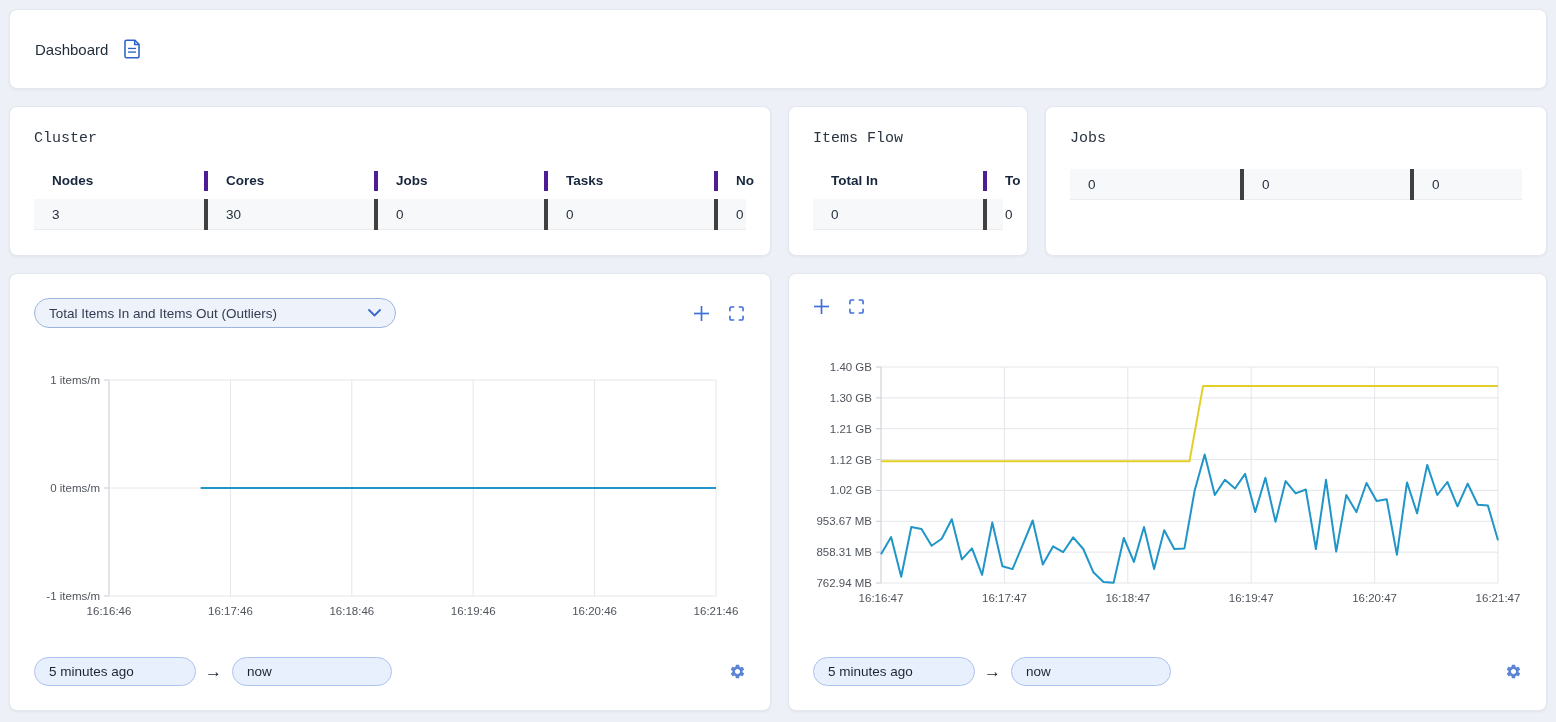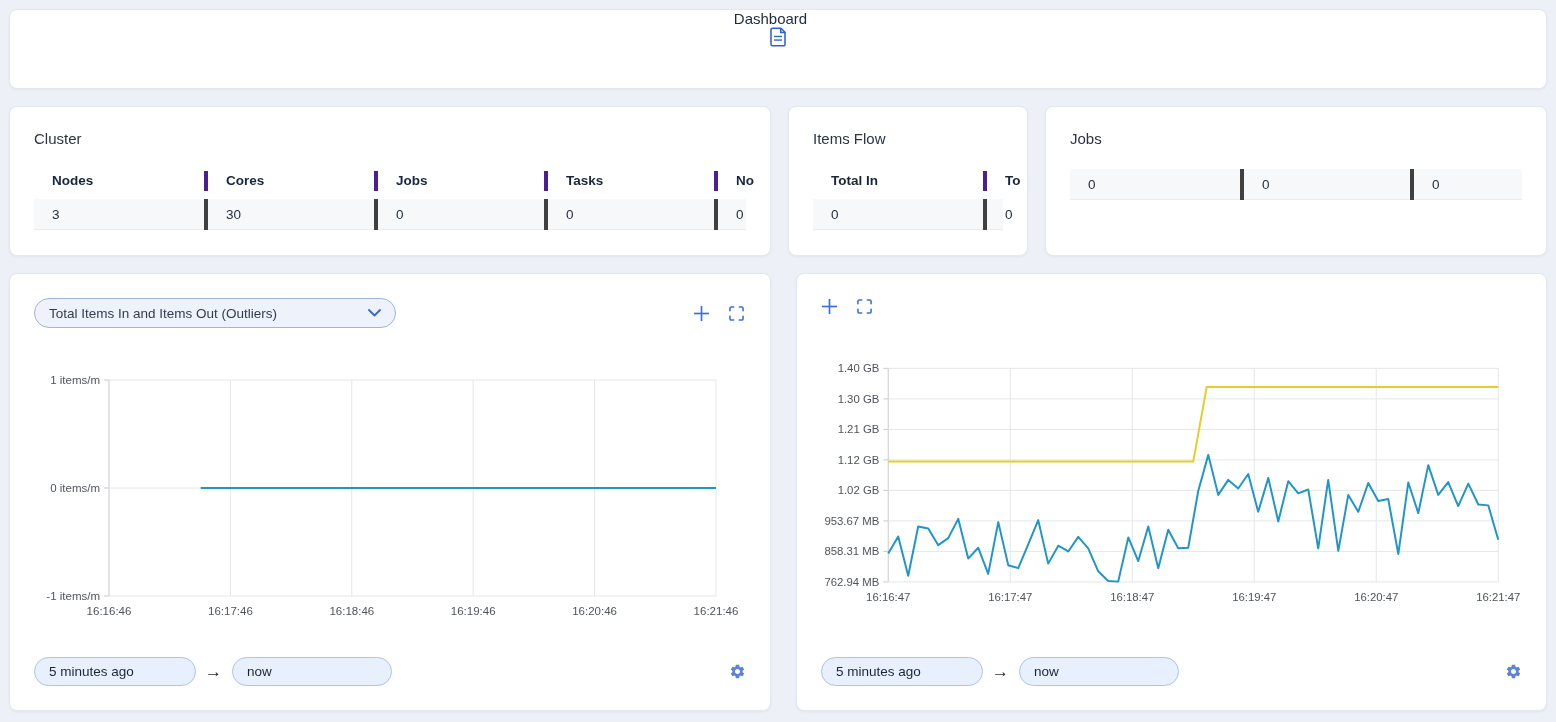--- a/index.html
+++ b/index.html
@@ -10,47 +10,46 @@
     font-family:"Liberation Sans", sans-serif;
     color:#1f2b3a;
     overflow:hidden;
   }
   .page { padding:9px; }
   .card {
     background:#ffffff;
     border:1px solid #e3e7ee;
     border-radius:8px;
     box-shadow:0 1px 3px rgba(16,30,54,.05);
-    flex-direction:column;
   }
   
   .header-card { height:80px; display:flex; align-items:center; padding:0 25px; margin-bottom:17px; }
   .header-title { font-size:15px; color:#1f2b3a; margin-right:15px; }
   
   .stats-row { display:flex; gap:17px; margin-bottom:17px; }
   .stat-card { height:150px; padding:20px 24px; overflow:hidden; }
   .w-cluster { width:762px; flex:0 0 762px; }
   .w-items   { width:240px; flex:0 0 240px; }
   .w-jobs    { flex:1; }
-  .card-title { font-size:15px; color:#2a3442; margin:3px 0 22px 0; }
+  .card-title { font-size:15px; color:#2a3442; margin:3px 0 22px 0;font-family:Liberation Mono, monospace; }
   .stat-row { display:flex; width:100%; }
   .stat-head { height:24px; align-items:center; }
   .stat-vals { height:31px; align-items:center; background:#f7f8f9; border-bottom:1px solid #ececec; margin-top:6px; }
   .cell {
     flex:0 0 170px; width:170px;
     padding-left:18px;
     white-space:nowrap;
     font-size:13.5px;
   }
   .stat-head .cell { font-weight:bold; color:#17263c; line-height:20px; }
   .stat-vals .cell { color:#24303e; line-height:31px; }
   .stat-head .cell + .cell { border-left:4px solid #4c1d95; }
   .stat-vals .cell + .cell { border-left:4px solid #404040; height:31px; }
   
-  .charts-row { display:flex; gap:25px; }
+  .charts-row { display:flex; gap:17px; }
   .chart-panel { height:438px; padding:24px; display:flex; flex-direction:column; }
   .panel-left { width:762px; flex:0 0 762px; }
   .panel-right { flex:1; }
   .panel-head { display:flex; justify-content:space-between; align-items:center; }
   .metric-select {
     width:362px; height:30px;
     background:#edf2fb;
     border:1px solid #9db4e0;
     border-radius:16px;
     display:flex; align-items:center;

